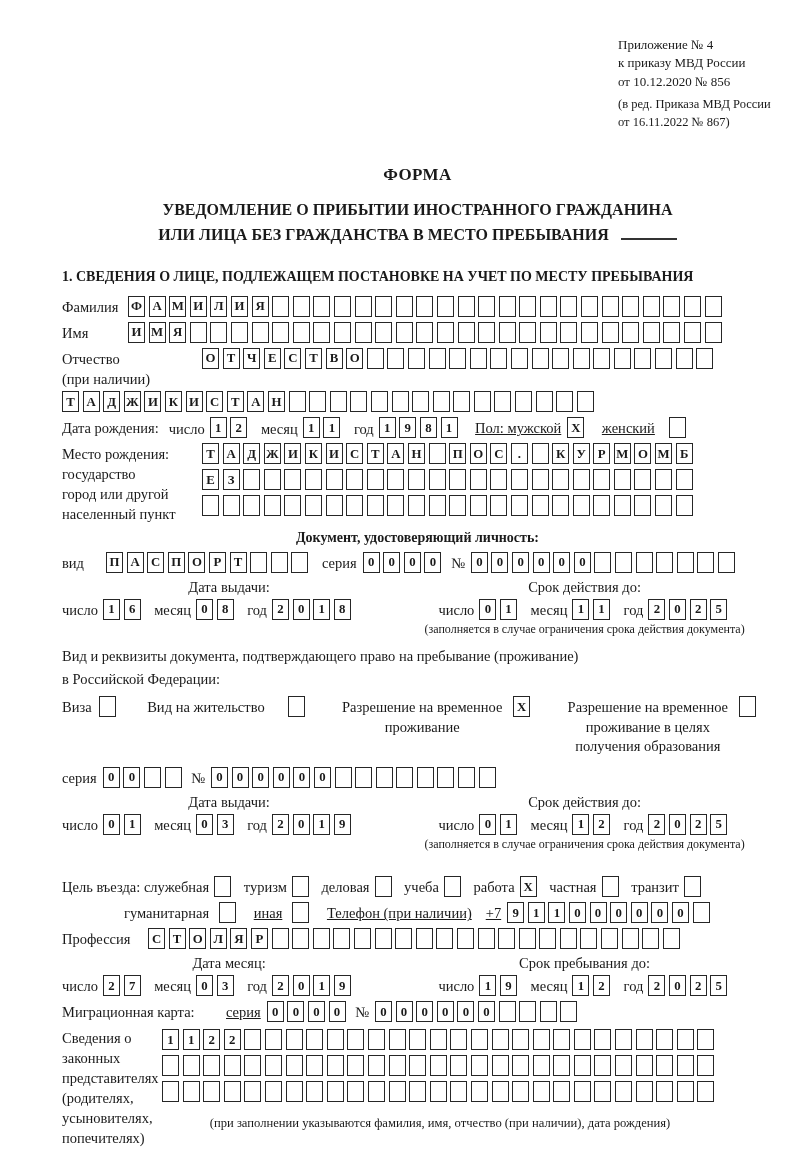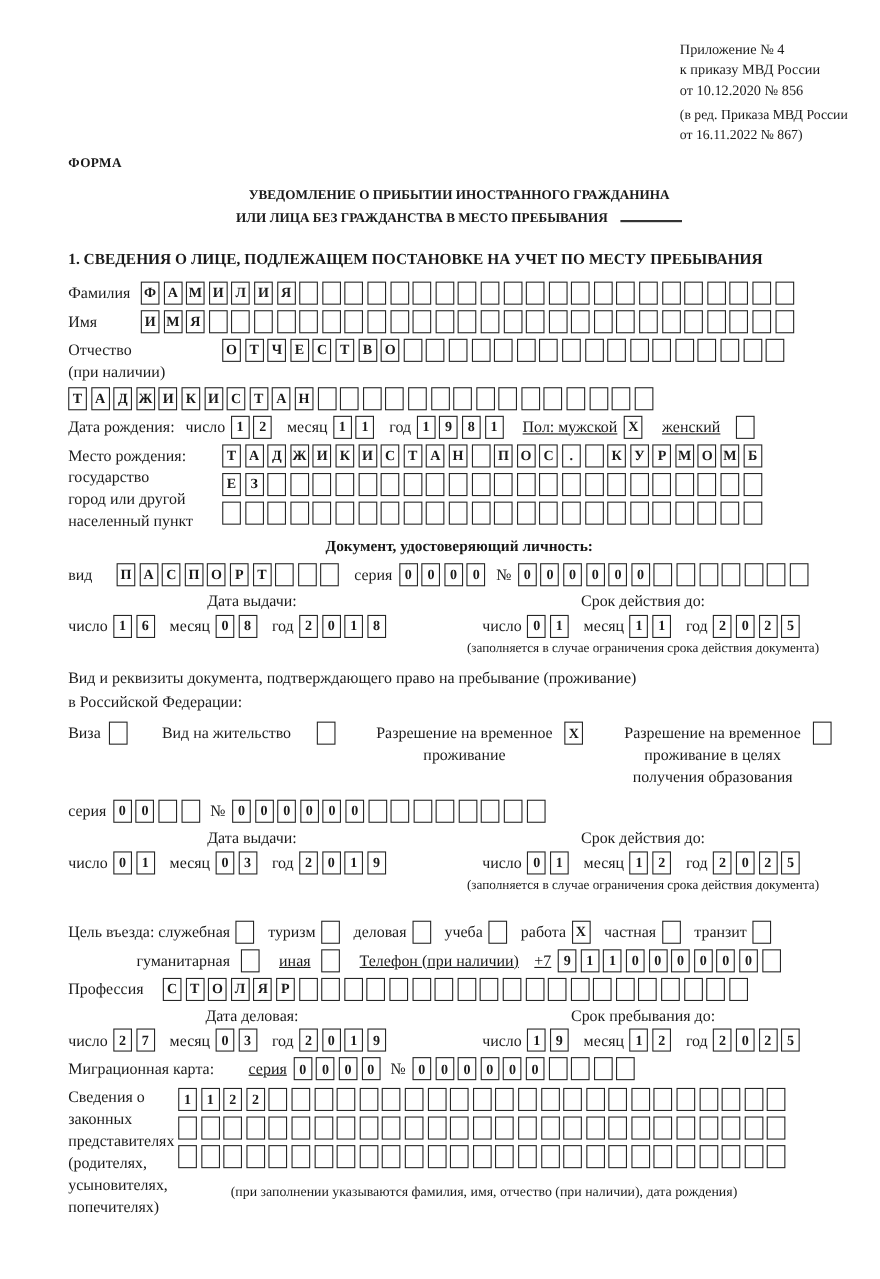--- a/index.html
+++ b/index.html
@@ -3,22 +3,22 @@
 <meta charset="utf-8">
 <style>
   html,body{margin:0;padding:0;background:#ffffff;}
   body{width:800px;height:1163px;overflow:hidden;color:#1a1a1a;
        font-family:"Liberation Serif","DejaVu Serif",serif;font-size:14.5px;line-height:1.3;}
   .page{box-sizing:border-box;width:800px;height:1163px;padding:36px 27px 0 62px;}
 
   
   .annex{margin-left:556px;font-size:13px;line-height:1.42;white-space:nowrap;}
   .annex .rev{margin-top:5px;font-size:12.5px;}
-  .forma{margin-top:9px;text-align:left;font-weight:bold;font-size:12px;letter-spacing:.4px;}
-  .title{margin-top:12px;text-align:center;font-weight:bold;font-size:12px;line-height:1.55;}
+  .forma{margin-top:32px;text-align:center;font-weight:bold;font-size:17px;letter-spacing:.4px;}
+  .title{margin-top:12px;text-align:center;font-weight:bold;font-size:16px;line-height:1.55;}
   .blank{display:inline-block;width:56px;height:13px;border-bottom:2px solid #333;margin-left:12px;}
   .section{margin-top:20px;font-weight:bold;font-size:14px;}
 
   
   .row{display:flex;align-items:flex-start;margin-top:3px;}
   .mt5{margin-top:5px;} .mt8{margin-top:24px;} .mt10{margin-top:10px;}
   .lbl{flex:none;padding-top:2px;}
   .w66{width:66px;} .w140{width:140px;} .w118{width:118px;} .w44{width:44px;}
   .w150{width:150px;} .w86{width:86px;} .w100{width:100px;}
   .stack{display:flex;flex-direction:column;gap:1px;}
@@ -617,21 +617,21 @@
         <span class="cell"></span>
         <span class="cell"></span>
         <span class="cell"></span>
         <span class="cell"></span>
         <span class="cell"></span>
       </span>
   </div>
 
   <div class="datecols">
     <div class="dcol left">
-      <div class="dhead">Дата деловая:</div>
+      <div class="dhead">Дата месяц:</div>
       <span class="dgrp">
         <span class="dl">число</span>
         <span class="boxes">
             <span class="cell">2</span>
             <span class="cell">7</span>
           </span>
         <span class="dl dl2">месяц</span>
         <span class="boxes">
             <span class="cell">0</span>
             <span class="cell">3</span>

